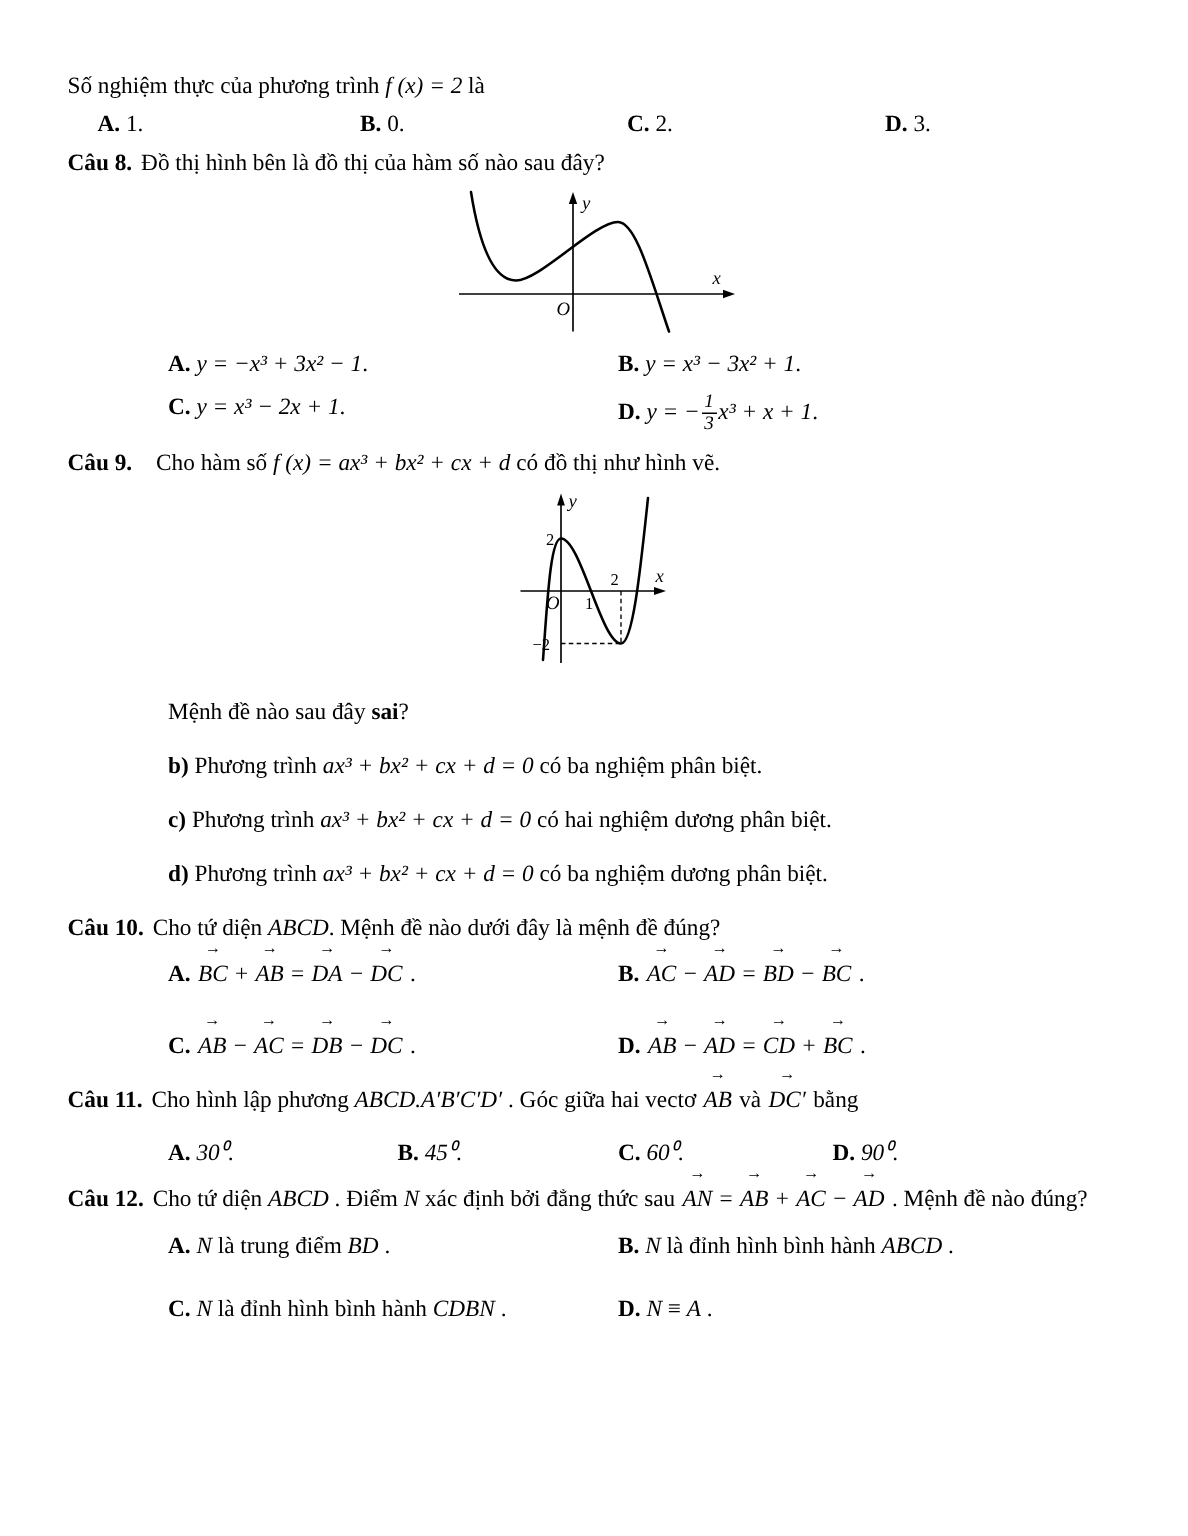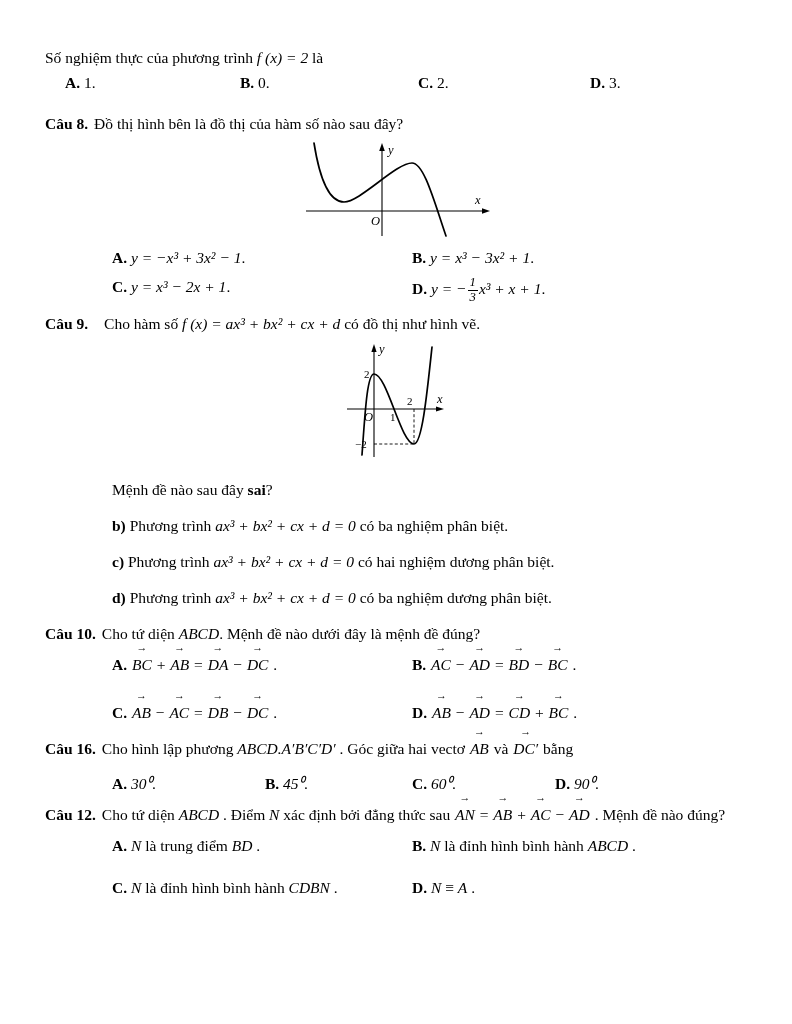--- a/index.html
+++ b/index.html
@@ -8,21 +8,21 @@
     background:#fff;color:#000;
     font-family:"Liberation Serif", serif;
     font-size:15.5px;line-height:1.42;
     padding:44px 42px 0 45px;overflow:hidden;
   }
   i{font-style:italic;}
   b,.lbl,.qnum{font-weight:700;}
   .line{margin:3px 0;}
   .qnum{margin-right:6px;}
   .q9gap{margin-right:16px;}
-  .row4{display:grid;grid-template-columns:175px 178px 172px 1fr;padding-left:20px;margin:3px 0 19px;}
+  .row4{display:grid;grid-template-columns:175px 178px 172px 1fr;padding-left:20px;margin:3px 0 4px;}
   .row4b{display:grid;grid-template-columns:153px 147px 143px 1fr;padding-left:67px;margin:10px 0 6px;}
   .grid2{display:grid;grid-template-columns:300px 1fr;padding-left:67px;row-gap:7px;margin:6px 0 8px;}
   .grid2.tight{row-gap:20px;}
   .indent{padding-left:67px;}
   .item{padding-left:67px;margin:14px 0;}
   .subq{margin:16px 0 14px;}
   .graph-wrap{display:flex;justify-content:center;margin:4px 0;}
   .vecline{line-height:1.8;}
   .stemtop{margin-top:3px;}
   
@@ -106,21 +106,21 @@
 
   <div class="line stemtop"><b class="qnum">Câu 10.</b><span>Cho tứ diện <i>ABCD</i>. Mệnh đề nào dưới đây là mệnh đề đúng?</span></div>
 
   <div class="grid2 tight vecline">
     <span class="opt"><b class="lbl">A.</b> <span><span class="vec">BC</span> + <span class="vec">AB</span> = <span class="vec">DA</span> − <span class="vec">DC</span> .</span></span>
     <span class="opt"><b class="lbl">B.</b> <span><span class="vec">AC</span> − <span class="vec">AD</span> = <span class="vec">BD</span> − <span class="vec">BC</span> .</span></span>
     <span class="opt"><b class="lbl">C.</b> <span><span class="vec">AB</span> − <span class="vec">AC</span> = <span class="vec">DB</span> − <span class="vec">DC</span> .</span></span>
     <span class="opt"><b class="lbl">D.</b> <span><span class="vec">AB</span> − <span class="vec">AD</span> = <span class="vec">CD</span> + <span class="vec">BC</span> .</span></span>
   </div>
 
-  <div class="line vecline"><b class="qnum">Câu 16.</b><span>Cho hình lập phương <i>ABCD.A′B′C′D′</i> . Góc giữa hai vectơ <span class="vec">AB</span> và <span class="vec">DC′</span> bằng</span></div>
+  <div class="line vecline"><b class="qnum">Câu 11.</b><span>Cho hình lập phương <i>ABCD.A′B′C′D′</i> . Góc giữa hai vectơ <span class="vec">AB</span> và <span class="vec">DC′</span> bằng</span></div>
 
   <div class="row4b">
     <span class="opt"><b class="lbl">A.</b> <span><i>30⁰</i>.</span></span>
     <span class="opt"><b class="lbl">B.</b> <span><i>45⁰</i>.</span></span>
     <span class="opt"><b class="lbl">C.</b> <span><i>60⁰</i>.</span></span>
     <span class="opt"><b class="lbl">D.</b> <span><i>90⁰</i>.</span></span>
   </div>
 
   <div class="line vecline"><b class="qnum">Câu 12.</b><span>Cho tứ diện <i>ABCD</i> . Điểm <i>N</i> xác định bởi đẳng thức sau <span class="vec">AN</span> = <span class="vec">AB</span> + <span class="vec">AC</span> − <span class="vec">AD</span> . Mệnh đề nào đúng?</span></div>
 

